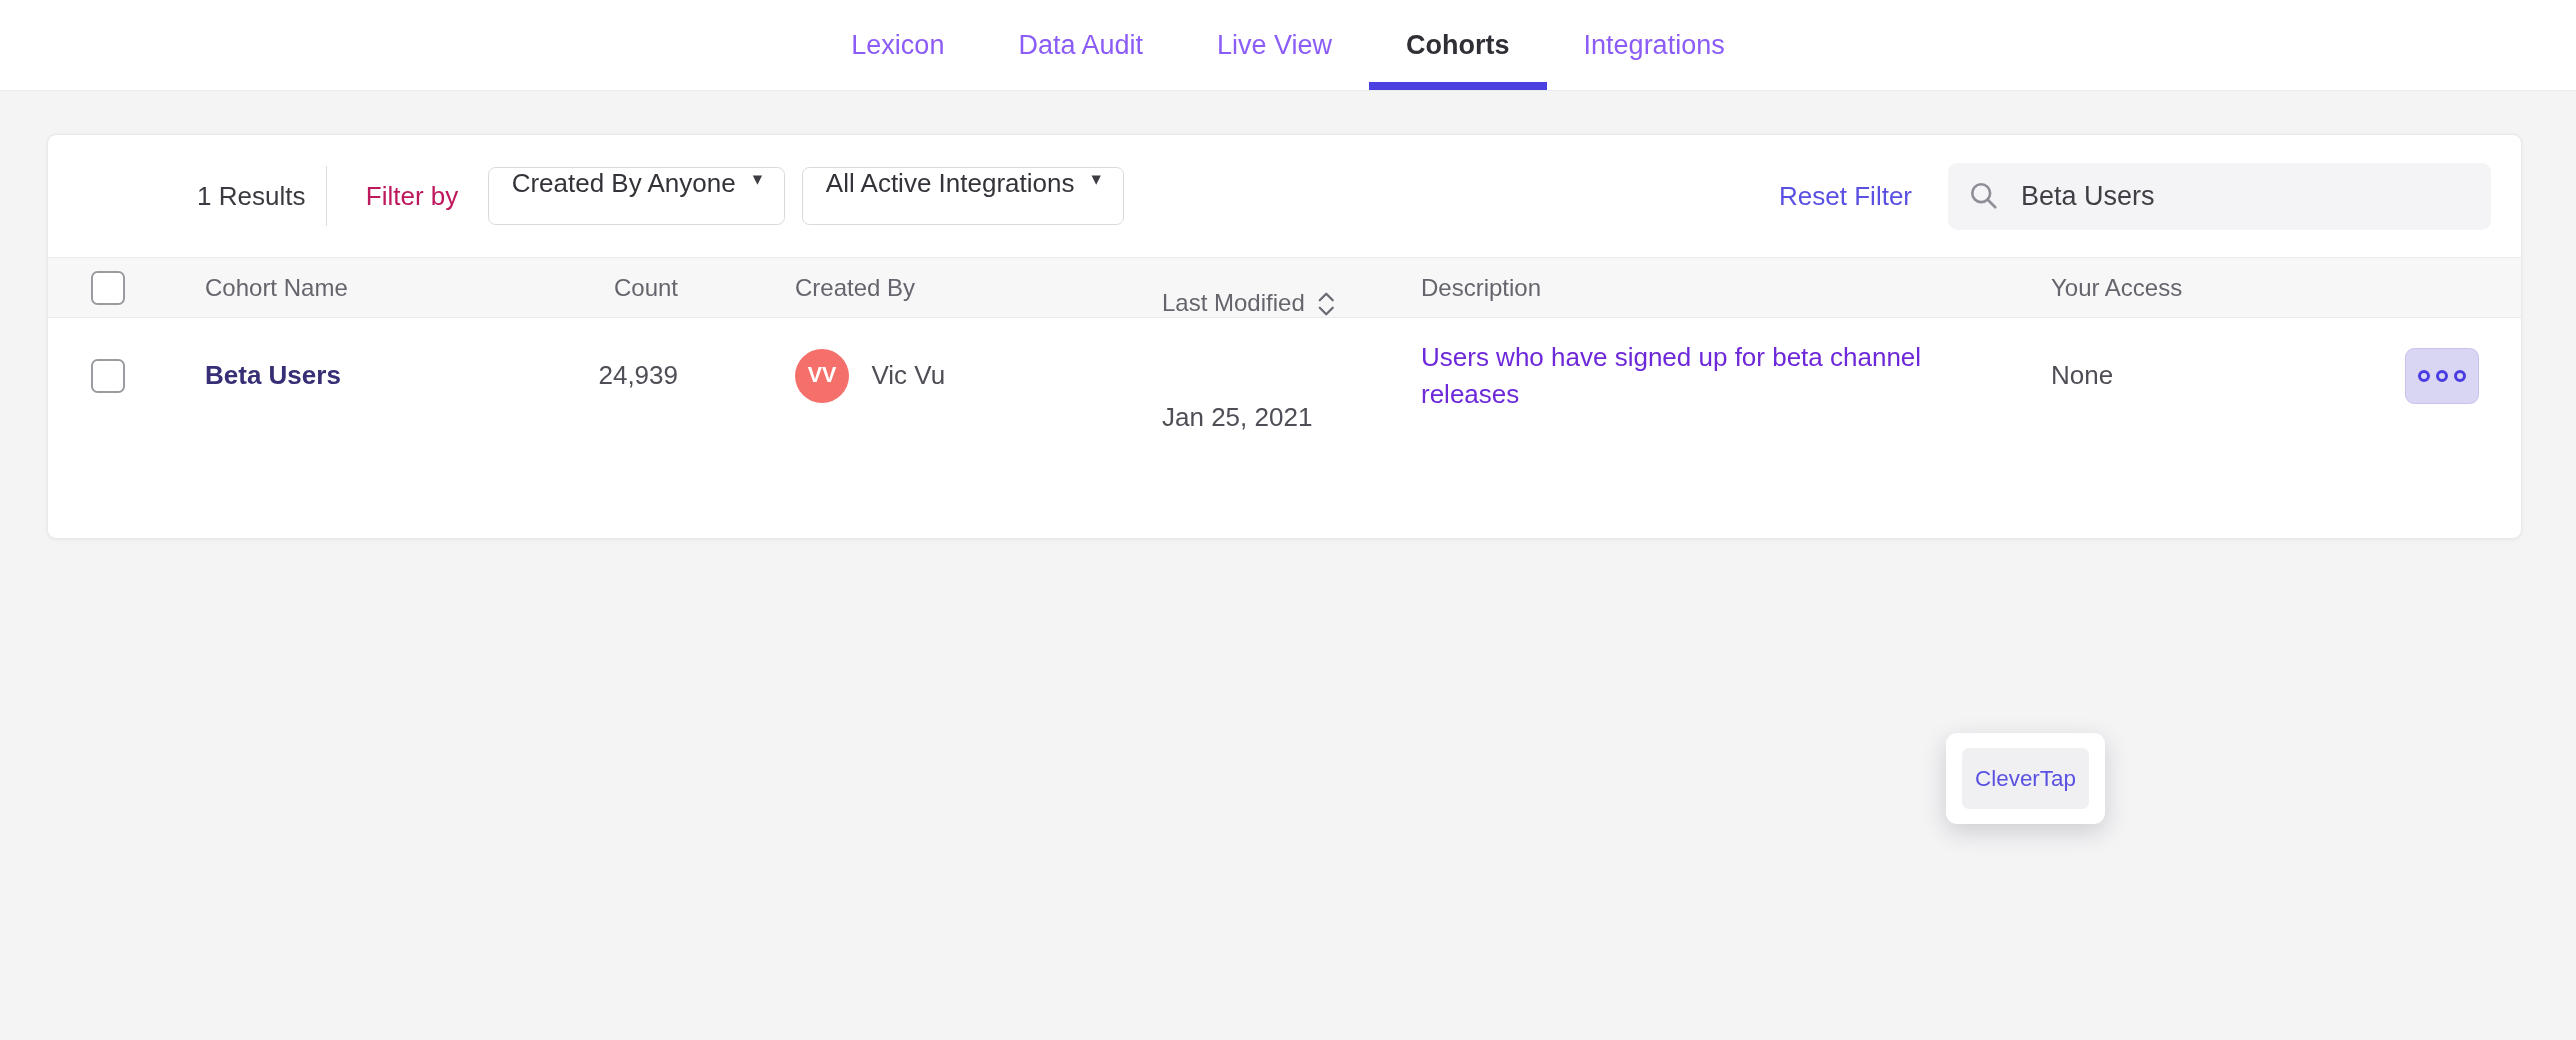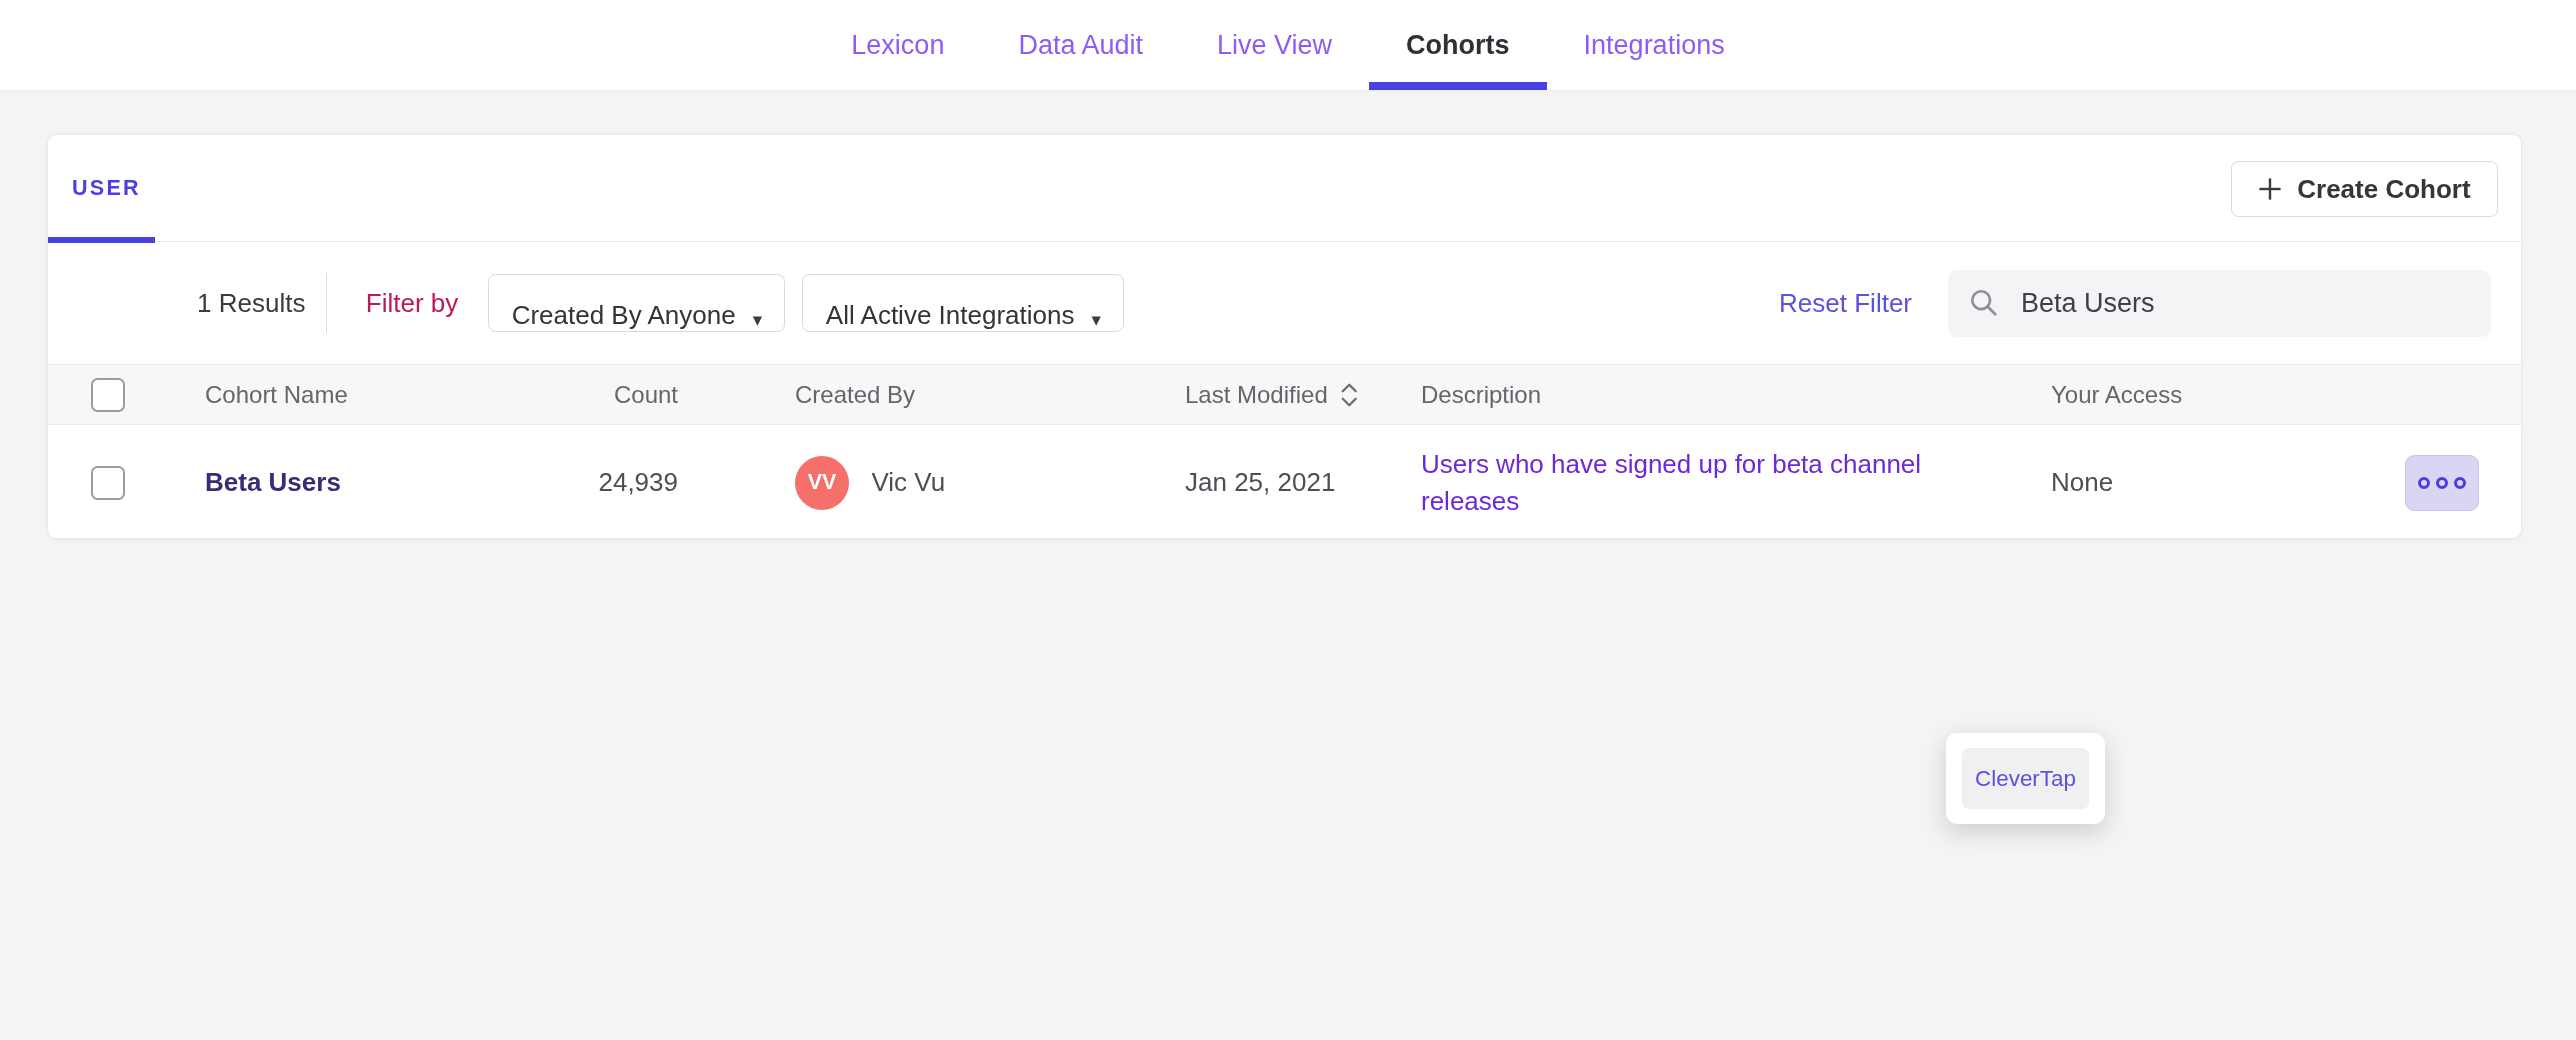--- a/index.html
+++ b/index.html
@@ -28,41 +28,41 @@
   .create-btn { position:absolute; right:23.4px; top:26px; height:56px; padding:0 26px; background:#fff;
                 border:0.9px solid #d9d9dc; border-radius:7.5px; display:flex; align-items:center; gap:15px;
                 font-size:26px; font-weight:600; color:#35353b; cursor:pointer;
                 font-family:"Liberation Sans", sans-serif; }
 
   
   .filter-bar { height:122px; display:flex; align-items:center; font-size:26px;padding-left:43px; }
   .results { margin-left:106px; color:#3a3a41; font-weight:500; white-space:nowrap; }
   .vdiv { width:0.9px; height:60px; background:#dcdcde; margin-left:20.5px; }
   .filter-by { margin-left:39px; color:#be185d; white-space:nowrap; }
-  .dropdown { display:flex; align-items:flex-end; height:58px; padding:0 22.4px; background:#fff;
+  .dropdown { display:flex; align-items:flex-start; height:58px; padding:0 22.4px; background:#fff;
               border:0.9px solid #d9d9dc; border-radius:7.5px; font-size:26px; font-weight:500; color:#33333a;
               cursor:pointer; white-space:nowrap; font-family:"Liberation Sans", sans-serif; }
   .dd1 { margin-left:30px; } .dd2 { margin-left:17px; }
   .caret { margin-left:17px; font-size:18.7px; color:#3c3c43; }
   .spacer { flex:1; }
   .reset { color:#5a50e2; cursor:pointer; white-space:nowrap; }
   .search { margin-left:36px; margin-right:30px; width:543px; height:67px; background:#f4f4f6;
             border-radius:9.3px; display:flex; align-items:center; padding-left:20.5px; }
   .search svg { flex:0 0 auto; margin-right:22.4px; }
   .search input { border:none; outline:none; background:transparent; font-size:27px; color:#3f3f46;
                   width:430px; font-family:"Liberation Sans", sans-serif; }
 
   
   .thead { position:relative; height:61px; background:#f7f7f8; border-top:0.9px solid #ebebed;
            border-bottom:0.9px solid #ebebed; font-size:24px; color:#65656d; }
   .trow { position:relative; height:115px; font-size:26px; color:#4e4e56; }
   .cell { position:absolute; top:0; bottom:0; display:flex; align-items:center; }
   .c-check { left:43px; } .c-name { left:157px; }
   .c-count { left:350px; width:280px; justify-content:flex-end; }
-  .c-created { left:747px; } .c-modified { left:1137px; }
+  .c-created { left:747px; } .c-modified { left:1114px;align-items:flex-end; }
   .c-desc { left:1373px; } .c-access { left:2003px; } .c-more { left:2357px; }
   .checkbox { width:34px; height:34px; background:#fff; border:2.3px solid #9b9ba1; border-radius:6.5px;
               cursor:pointer; }
   .sort-icon { margin-left:11.2px; }
   .cohort-link { color:#362f75; font-weight:600; cursor:pointer; }
   .avatar { width:54px; height:54px; border-radius:50%; background:#f5706a; color:#fff; font-size:21.5px;
             font-weight:700; display:flex; align-items:center; justify-content:center; margin-right:22.4px; }
   .desc-text { width:532px; line-height:37px; color:#6d28d9; }
   .more-btn { width:74px; height:56px; background:#d9d6f4; border:0.9px solid #c7c3ec; border-radius:9.3px;
               display:flex; align-items:center; justify-content:center; gap:5.6px; cursor:pointer; }
@@ -94,31 +94,20 @@
       <a class="tab">Lexicon</a>
       <a class="tab">Data Audit</a>
       <a class="tab">Live View</a>
       <a class="tab active">Cohorts</a>
       <a class="tab">Integrations</a>
     </div>
   </nav>
 
   <section class="card">
 
-    <div class="card-tabs">
-      <span class="user-tab">USER</span>
-      <span class="user-underline"></span>
-      <button class="create-btn">
-        <svg width="24" height="24" viewBox="0 0 26 26">
-          <line x1="13" y1="1.5" x2="13" y2="24.5" stroke="#3a3a40" stroke-width="2.6"></line>
-          <line x1="1.5" y1="13" x2="24.5" y2="13" stroke="#3a3a40" stroke-width="2.6"></line>
-        </svg>
-        <span>Create Cohort</span>
-      </button>
-    </div>
 
     <div class="filter-bar">
       <span class="results">1 Results</span>
       <span class="vdiv"></span>
       <span class="filter-by">Filter by</span>
       <button class="dropdown dd1">
         <span>Created By Anyone</span>
         <span class="caret">▾</span>
       </button>
       <button class="dropdown dd2">

